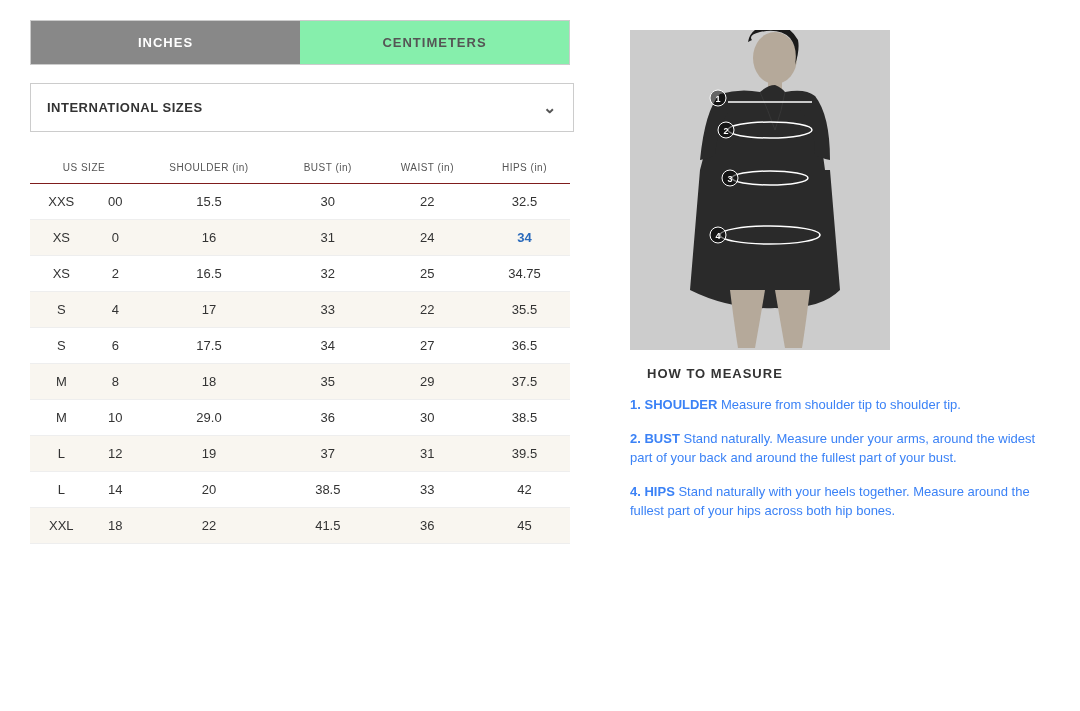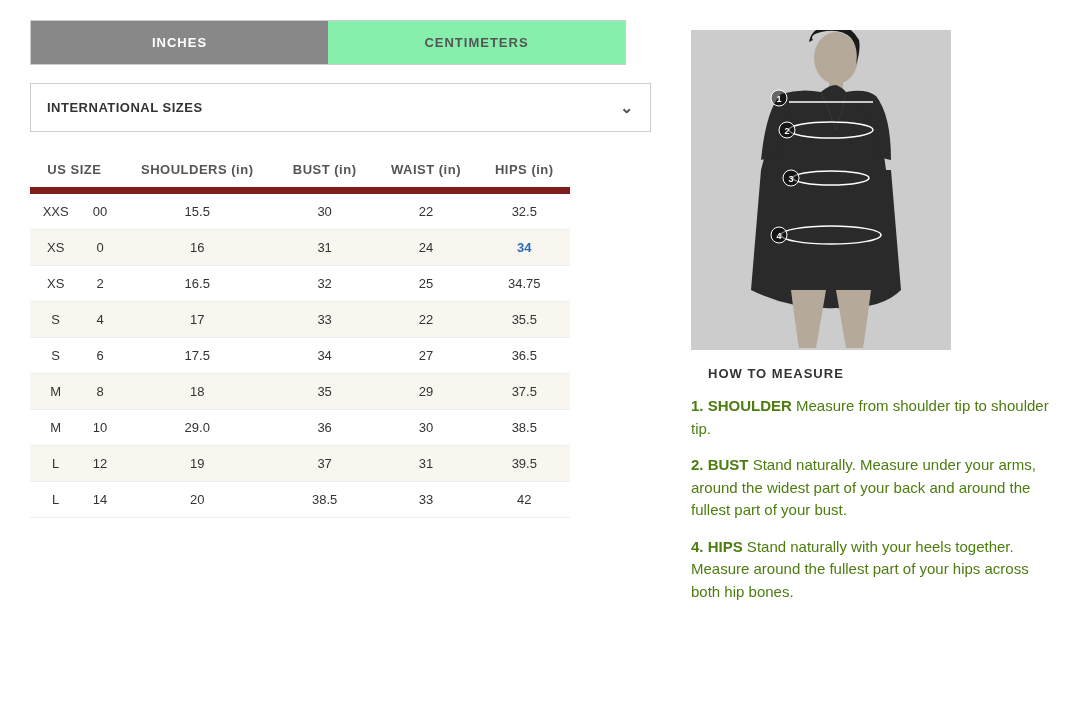--- a/index.html
+++ b/index.html
@@ -21,21 +21,21 @@
     .right-panel {
       flex: 1;
       padding-top: 10px;
     }
 
     
     .unit-toggle {
       display: flex;
       border: 1px solid #ccc;
       margin-bottom: 18px;
-      width: 596px;
+      width: 540px;
     }
     .unit-btn {
       flex: 1;
       padding: 14px 0;
       text-align: center;
       font-size: 13px;
       font-weight: bold;
       letter-spacing: 1px;
       cursor: pointer;
       border: none;
@@ -48,48 +48,48 @@
     }
     .unit-btn:not(.active) {
       background: #86efac;
       color: #555;
     }
 
     
     .size-selector {
       border: 1px solid #ccc;
       padding: 14px 16px;
-      width: 621px;
+      width: 544px;
       display: flex;
       justify-content: space-between;
       align-items: center;
       margin-bottom: 20px;
       cursor: pointer;
       font-size: 13px;
       font-weight: bold;
       letter-spacing: 0.5px;
     }
     .chevron {
       font-size: 16px;
       color: #555;
     }
 
     
     .size-table {
       width: 540px;
       border-collapse: collapse;
     }
     .size-table th {
-      font-size: 13px;
-      font-weight: bold;
+      font-size: 10px;
+      font-weight: normal;
       letter-spacing: 0.5px;
       color: #555;
       padding: 10px 8px;
       text-align: center;
-      border-bottom: 7px solid #7f1d1d;
+      border-bottom: 1px solid #7f1d1d;
     }
     .size-table th:first-child {
       text-align: center;
     }
     .size-table td {
       padding: 10px 8px;
       text-align: center;
       border-bottom: 1px solid #eee;
       font-size: 13px;
       color: #333;
@@ -128,23 +128,23 @@
     .how-to-measure h3 {
       font-size: 13px;
       font-weight: bold;
       letter-spacing: 1px;
       margin-bottom: 14px;
       color: #333;
       padding-left: 17px;
     }
     .measure-item {
       margin-bottom: 14px;
-      font-size: 15px;
+      font-size: 13px;
       line-height: 1.5;
-      color: #4d7c0f;
+      color: #3b82f6;
     }
     .measure-item .step-num {
       font-weight: bold;
     }
     .measure-item .measure-label {
       font-weight: bold;
     }
   </style>
 </head>
 <body>
@@ -160,21 +160,21 @@
 
     <div class="size-selector">
       <span>INTERNATIONAL SIZES</span>
       <span class="chevron">⌄</span>
     </div>
 
     <table class="size-table">
       <thead>
         <tr>
           <th colspan="2">US SIZE</th>
-          <th>SHOULDERS (in)</th>
+          <th>SHOULDER (in)</th>
           <th>BUST (in)</th>
           <th>WAIST (in)</th>
           <th>HIPS (in)</th>
         </tr>
       </thead>
       <tbody id="size-table-body">
       <tr>
     <td>XXS</td>
     <td>00</td>
     <td>15.5</td>
@@ -239,20 +239,28 @@
     <td class="">39.5</td>
   </tr>
           <tr>
     <td>L</td>
     <td>14</td>
     <td>20</td>
     <td>38.5</td>
     <td>33</td>
     <td class="">42</td>
   </tr>
+          <tr>
+    <td>XXL</td>
+    <td>18</td>
+    <td>22</td>
+    <td>41.5</td>
+    <td>36</td>
+    <td class="">45</td>
+  </tr>
         </tbody>
     </table>
   </div>
 
   <div class="right-panel">
 
     <div class="dress-image">
       <svg viewBox="0 0 260 320" xmlns="http://www.w3.org/2000/svg" class="dress-svg">
 
         <rect width="260" height="320" fill="#ccc"></rect>

